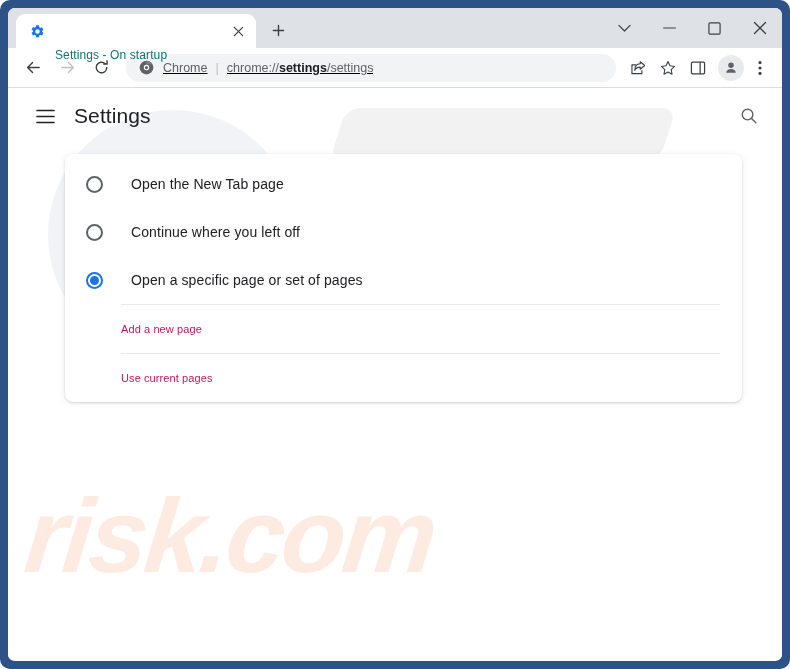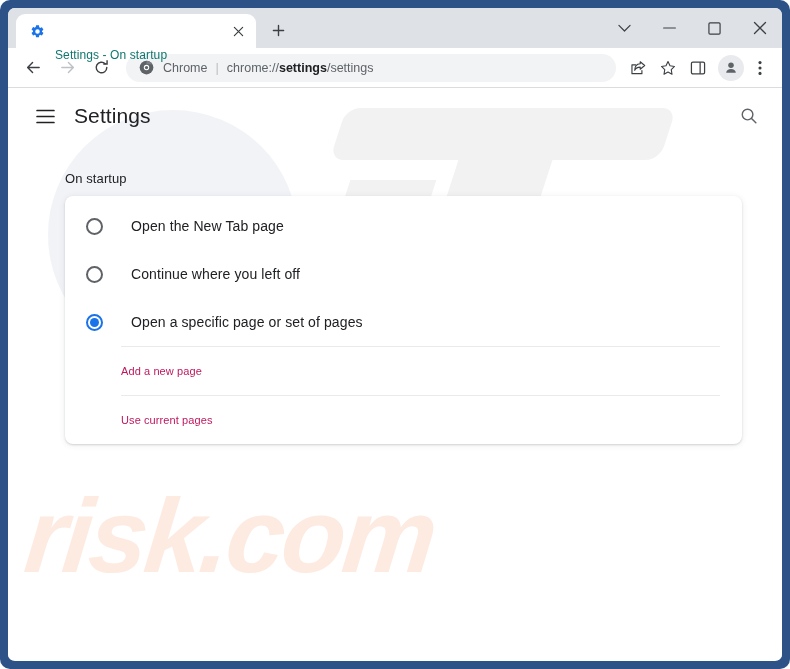--- a/index.html
+++ b/index.html
@@ -110,20 +110,21 @@
   #omnibox {
     flex: 1;
     height: 28px;
     background: #f1f3f4;
     border-radius: 14px;
     display: flex;
     align-items: center;
     padding: 0 12px;
     margin: 0 6px 0 6px;
     min-width: 0;
+    text-decoration: underline;
   }
   #omnibox-icon {
     width: 16px; height: 16px;
     flex: 0 0 16px;
     margin-right: 9px;
     display: flex; align-items: center; justify-content: center;
   }
   #omnibox-scheme-label {
     font-size: 12.5px;
     color: #5f6368;
@@ -516,21 +517,20 @@
         <div id="settings-search-btn">
           <span>
             <svg width="18" height="18" viewBox="0 0 20 20" stroke="#5f6368" stroke-width="1.6" fill="none" stroke-linecap="round">
               <circle cx="8.4" cy="8.4" r="5.9"></circle>
               <path d="M12.8 12.8 L17.6 17.6"></path>
             </svg>
           </span>
         </div>
       </div>
 
-      <div id="section-title">On startup</div>
 
       <div id="startup-card">
 
         <div class="radio-row">
           <span class="radio-mark"></span>
           <span class="radio-label">Open the New Tab page</span>
         </div>
 
         <div class="radio-row">
           <span class="radio-mark"></span>

